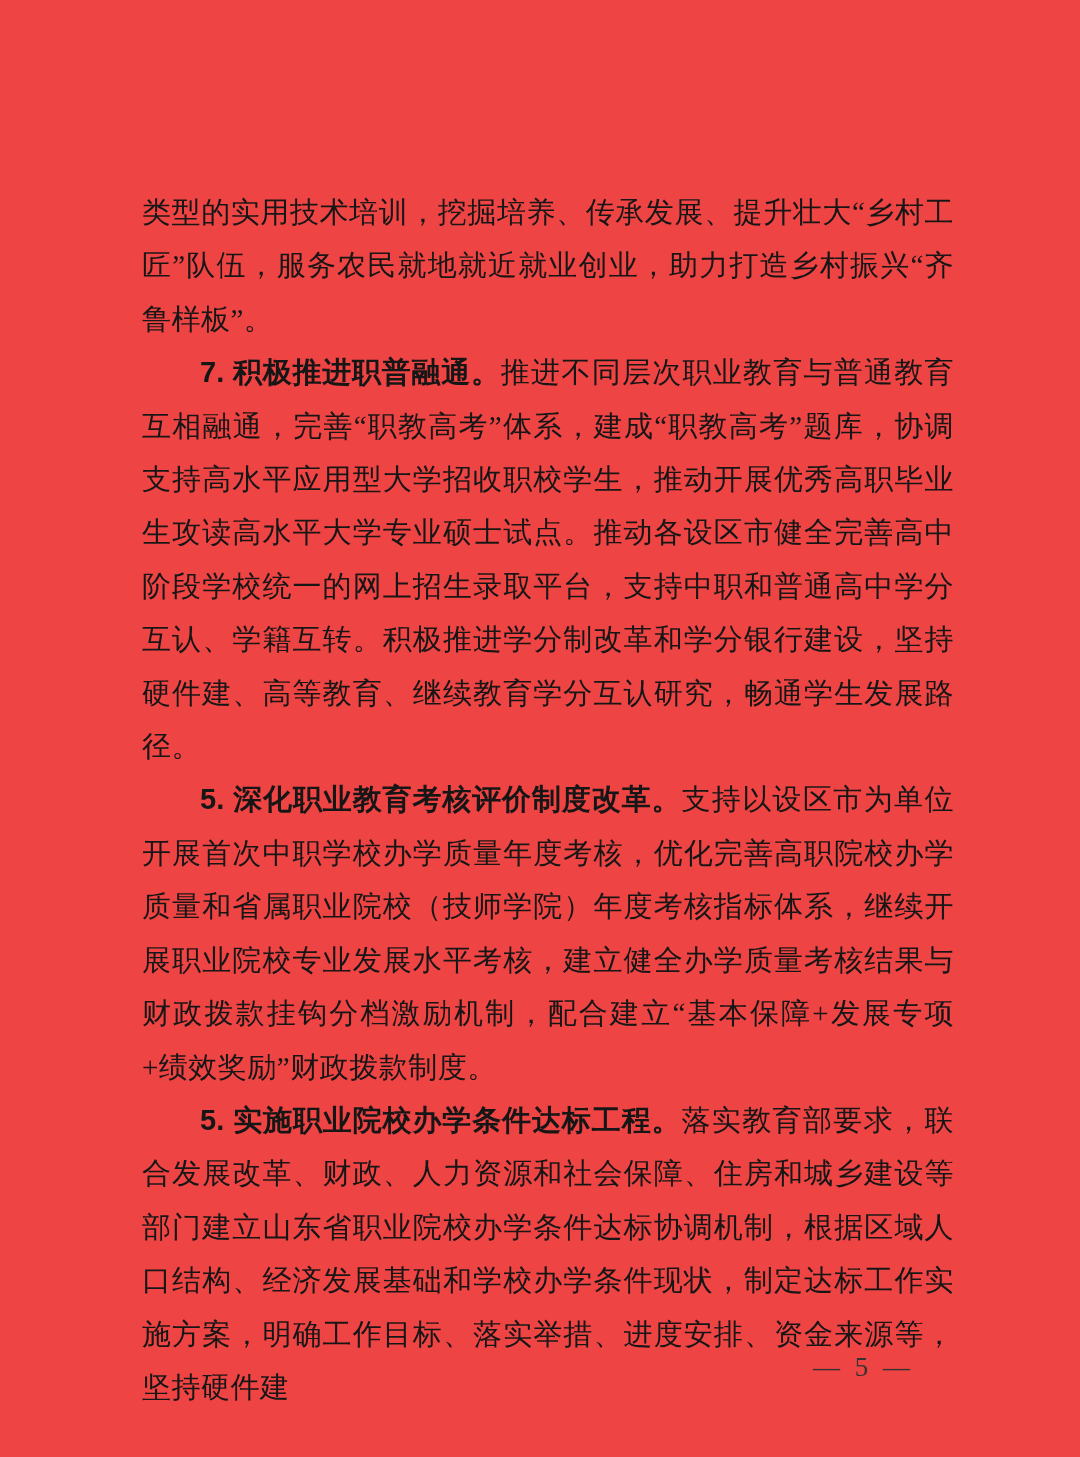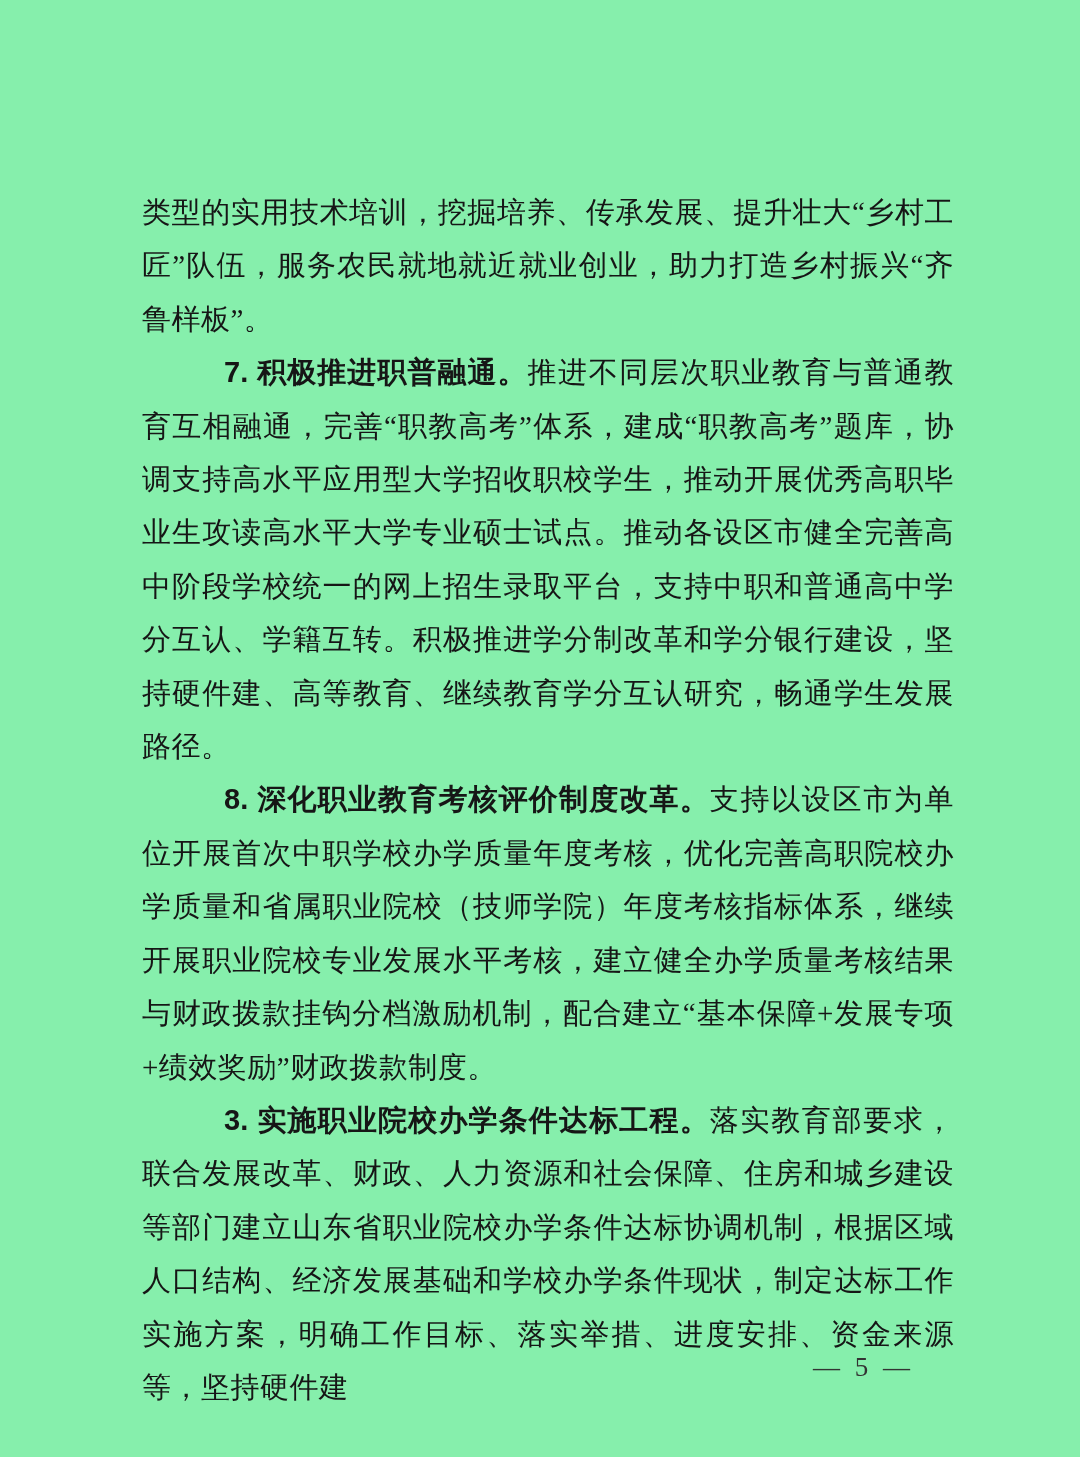--- a/index.html
+++ b/index.html
@@ -6,42 +6,41 @@
   body {
     width: 1080px;
     height: 1457px;
     background: #f4f4f4;
     font-family: "Liberation Serif", "DejaVu Serif", serif;
   }
   .page {
     position: relative;
     width: 1080px;
     height: 1457px;
-    background: #86efac;
+    background: #ef4444;
     color: #161616;
     overflow: hidden;
   }
   .content {
     position: absolute;
     left: 142px;
     top: 186px;
     width: 812px;
     font-size: 29px;
     line-height: 53.4px;
     text-align: justify;
     text-justify: inter-ideograph;
     letter-spacing: 0.5px;
   }
   .para { margin: 0; padding: 0; }
   .para.indent { text-indent: 2em; }
   .lead {
     font-weight: 700;
     font-family: "Liberation Sans", "DejaVu Sans", sans-serif;
     letter-spacing: 0;
-    margin-left: 24px;
   }
   .body-text { font-weight: 400; }
   .page-number {
     position: absolute;
     top: 1352px;
     right: 166px;
     font-size: 27px;
     color: #333333;
     letter-spacing: 4px;
     font-family: "Liberation Serif", "DejaVu Serif", serif;
@@ -51,21 +50,21 @@
 <body>
 
 <div class="page">
 
   <div class="content">
 
     <p class="para"><span class="body-text">类型的实用技术培训，挖掘培养、传承发展、提升壮大“乡村工匠”队伍，服务农民就地就近就业创业，助力打造乡村振兴“齐鲁样板”。</span></p>
 
     <p class="para indent"><span class="lead">7. 积极推进职普融通。</span><span class="body-text">推进不同层次职业教育与普通教育互相融通，完善“职教高考”体系，建成“职教高考”题库，协调支持高水平应用型大学招收职校学生，推动开展优秀高职毕业生攻读高水平大学专业硕士试点。推动各设区市健全完善高中阶段学校统一的网上招生录取平台，支持中职和普通高中学分互认、学籍互转。积极推进学分制改革和学分银行建设，坚持硬件建、高等教育、继续教育学分互认研究，畅通学生发展路径。</span></p>
 
-    <p class="para indent"><span class="lead">8. 深化职业教育考核评价制度改革。</span><span class="body-text">支持以设区市为单位开展首次中职学校办学质量年度考核，优化完善高职院校办学质量和省属职业院校（技师学院）年度考核指标体系，继续开展职业院校专业发展水平考核，建立健全办学质量考核结果与财政拨款挂钩分档激励机制，配合建立“基本保障+发展专项+绩效奖励”财政拨款制度。</span></p>
+    <p class="para indent"><span class="lead">5. 深化职业教育考核评价制度改革。</span><span class="body-text">支持以设区市为单位开展首次中职学校办学质量年度考核，优化完善高职院校办学质量和省属职业院校（技师学院）年度考核指标体系，继续开展职业院校专业发展水平考核，建立健全办学质量考核结果与财政拨款挂钩分档激励机制，配合建立“基本保障+发展专项+绩效奖励”财政拨款制度。</span></p>
 
-    <p class="para indent"><span class="lead">3. 实施职业院校办学条件达标工程。</span><span class="body-text">落实教育部要求，联合发展改革、财政、人力资源和社会保障、住房和城乡建设等部门建立山东省职业院校办学条件达标协调机制，根据区域人口结构、经济发展基础和学校办学条件现状，制定达标工作实施方案，明确工作目标、落实举措、进度安排、资金来源等，坚持硬件建</span></p>
+    <p class="para indent"><span class="lead">5. 实施职业院校办学条件达标工程。</span><span class="body-text">落实教育部要求，联合发展改革、财政、人力资源和社会保障、住房和城乡建设等部门建立山东省职业院校办学条件达标协调机制，根据区域人口结构、经济发展基础和学校办学条件现状，制定达标工作实施方案，明确工作目标、落实举措、进度安排、资金来源等，坚持硬件建</span></p>
 
   </div>
 
   <div class="page-number">— 5 —</div>
 
 </div>
 
 </body></html>

